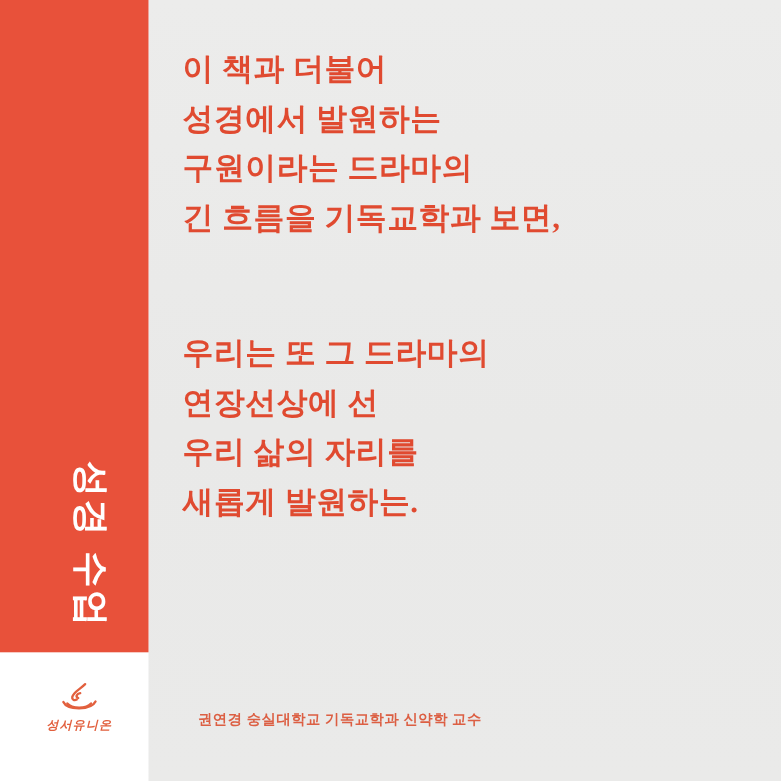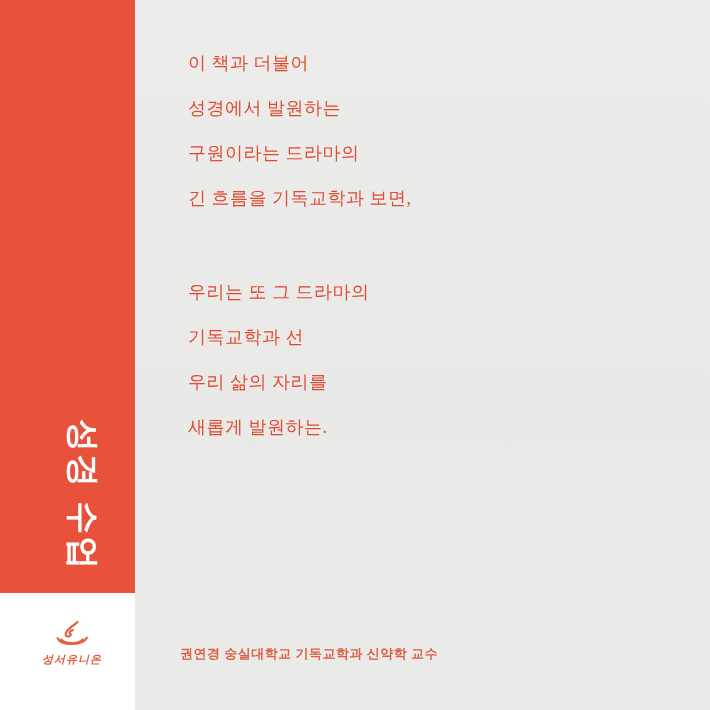--- a/index.html
+++ b/index.html
@@ -46,33 +46,33 @@
     white-space: nowrap;
     color: #ffffff;
     font-size: 33px;
     font-weight: 600;
     letter-spacing: 2px;
     word-spacing: 2px;
   }
   
   .quote {
     position: absolute;
-    left: 188px;
+    left: 166px;
     top: 41px;
     color: #e04a30;
-    font-size: 18px;
-    font-weight: normal;
+    font-size: 28px;
+    font-weight: bold;
     letter-spacing: 0.5px;
   }
   .q-line {
     height: 45px;
     line-height: 45px;
     white-space: nowrap;
   }
-  .q-para.p2 { margin-top: 49px; }
+  .q-para.p2 { margin-top: 78px; }
   
   .attribution {
     position: absolute;
     left: 180px;
     top: 645px;
     font-size: 13px;
     font-weight: bold;
     color: #dc5f43;
     letter-spacing: 0.5px;
     white-space: nowrap;
@@ -109,21 +109,21 @@
 
   <div class="quote">
     <div class="q-para">
       <div class="q-line">이 책과 더불어</div>
       <div class="q-line">성경에서 발원하는</div>
       <div class="q-line">구원이라는 드라마의</div>
       <div class="q-line">긴 흐름을 기독교학과 보면,</div>
     </div>
     <div class="q-para p2">
       <div class="q-line">우리는 또 그 드라마의</div>
-      <div class="q-line">기독교학과 선</div>
+      <div class="q-line">연장선상에 선</div>
       <div class="q-line">우리 삶의 자리를</div>
       <div class="q-line">새롭게 발원하는.</div>
     </div>
   </div>
 
   <div class="attribution">권연경 숭실대학교 기독교학과 신약학 교수</div>
 
   <div class="sidebar">
     <div class="v-title">성경 수업</div>
   </div>

